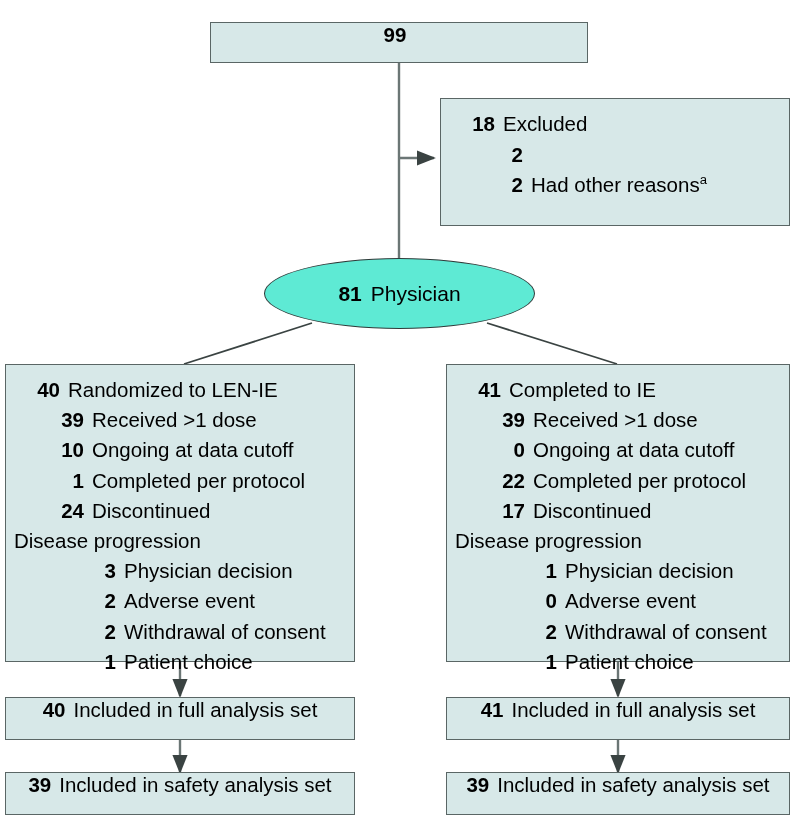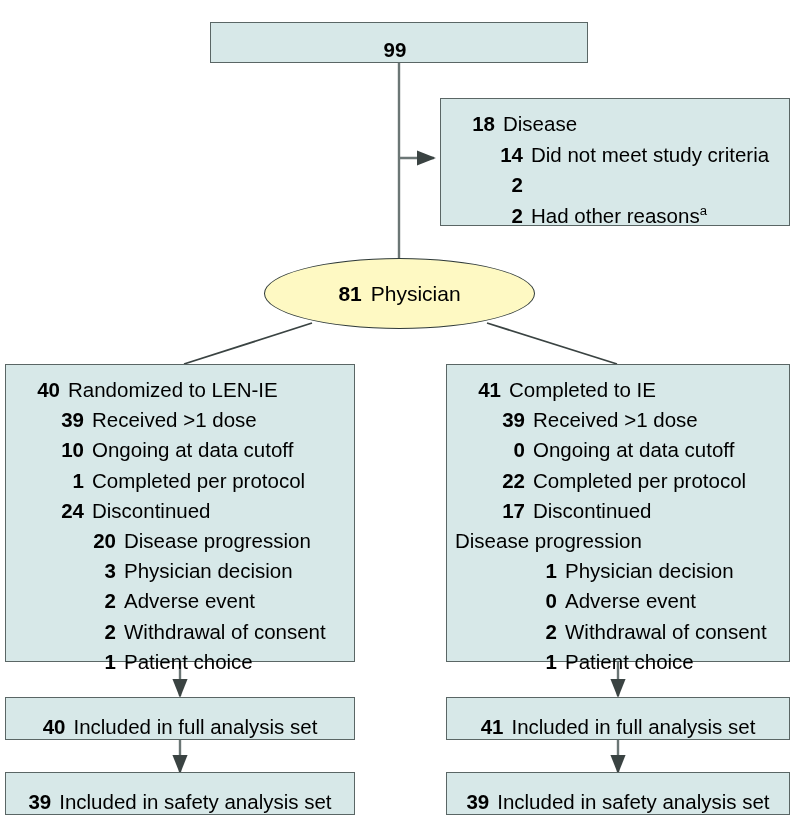--- a/index.html
+++ b/index.html
@@ -12,26 +12,26 @@
   svg#connectors{position:absolute;left:0;top:0;width:798px;height:839px;pointer-events:none;}
 
   .node{
     position:absolute;
     background:#d7e8e8;
     border:1.6px solid #5a6665;
     box-sizing:border-box;
   }
   .node.ellipse{
     border-radius:50%;
-    background:#fef9c3;
+    background:#5eead4;
     border:1.6px solid #2f3a39;
   }
 
   .single{
-    display:flex;align-items:flex-end;
+    display:flex;align-items:flex-start;
     font-size:20.5px;
     white-space:nowrap;
   }
   .single .num{font-weight:bold;margin-right:8px;}
   .single .txt{font-weight:normal;}
 
   .ellipse .inner{
     width:100%;height:100%;
     display:flex;align-items:center;justify-content:center;
     font-size:21px;
@@ -91,25 +91,21 @@
     <line x1="618" y1="740" x2="618" y2="772" stroke="#6b7675" stroke-width="2.4" marker-end="url(#arrow)"></line>
   </svg>
 
   <div class="node single" style="left:210px;top:22px;width:378px;height:41px;justify-content:center;">
     <span class="num">99</span>
   </div>
 
   <div class="node listnode excl" style="left:440px;top:98px;width:350px;height:128px;">
     <div class="row lvl0">
       <span class="num">18</span>
-      <span class="txt">Disease</span>
-    </div>
-    <div class="row lvl1">
-      <span class="num">14</span>
-      <span class="txt">Did not meet study criteria</span>
+      <span class="txt">Excluded</span>
     </div>
     <div class="row lvl1">
       <span class="num">2</span>
     </div>
     <div class="row lvl1">
       <span class="num">2</span>
       <span class="txt"><span>Had other reasons</span><sup>a</sup></span>
     </div>
   </div>
 
@@ -135,21 +131,20 @@
     </div>
     <div class="row lvl1">
       <span class="num">1</span>
       <span class="txt">Completed per protocol</span>
     </div>
     <div class="row lvl1">
       <span class="num">24</span>
       <span class="txt">Discontinued</span>
     </div>
     <div class="row lvl2">
-      <span class="num">20</span>
       <span class="txt">Disease progression</span>
     </div>
     <div class="row lvl2">
       <span class="num">3</span>
       <span class="txt">Physician decision</span>
     </div>
     <div class="row lvl2">
       <span class="num">2</span>
       <span class="txt">Adverse event</span>
     </div>

